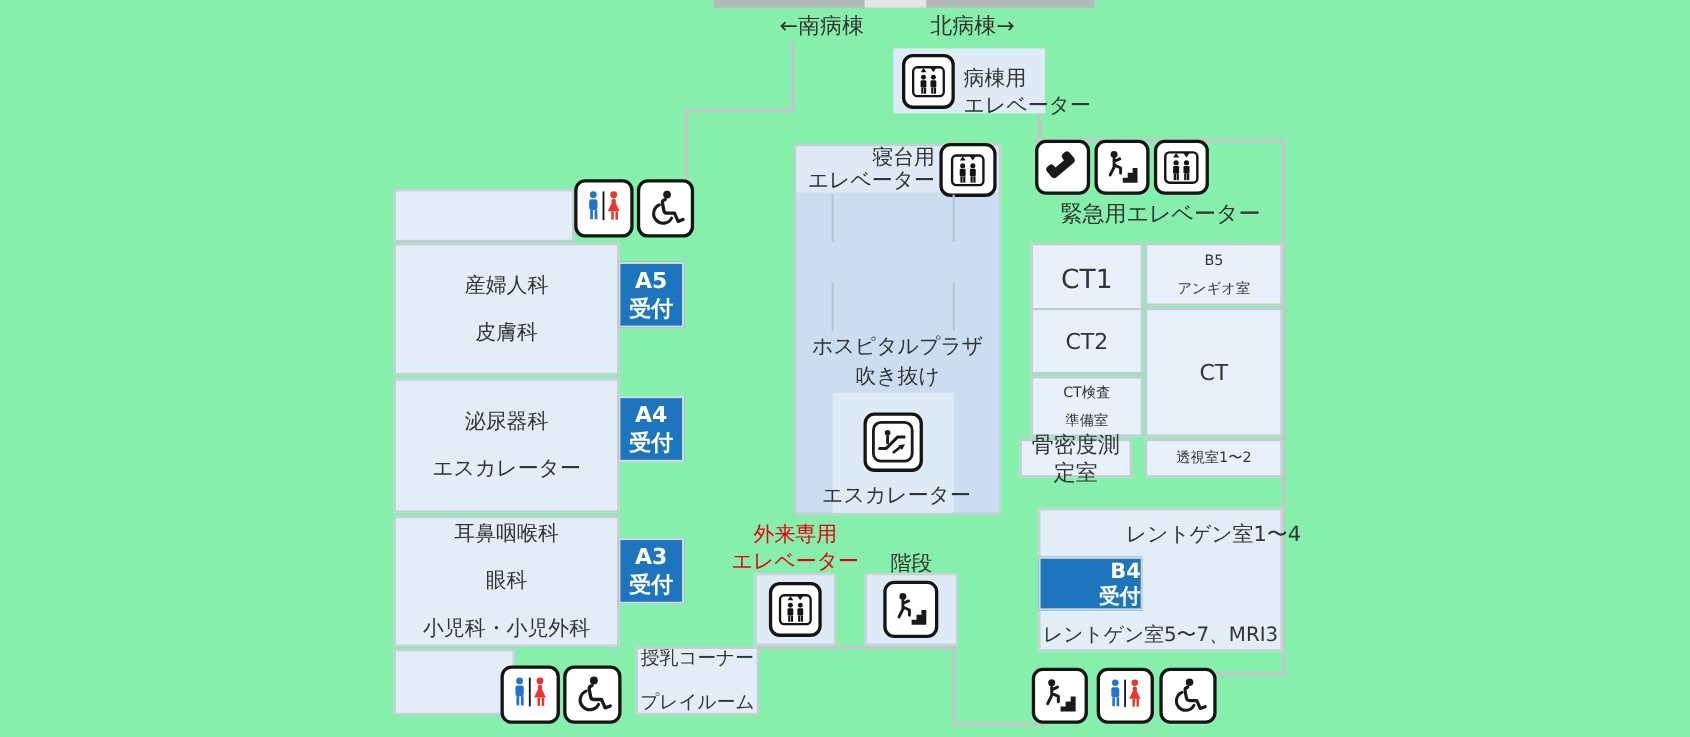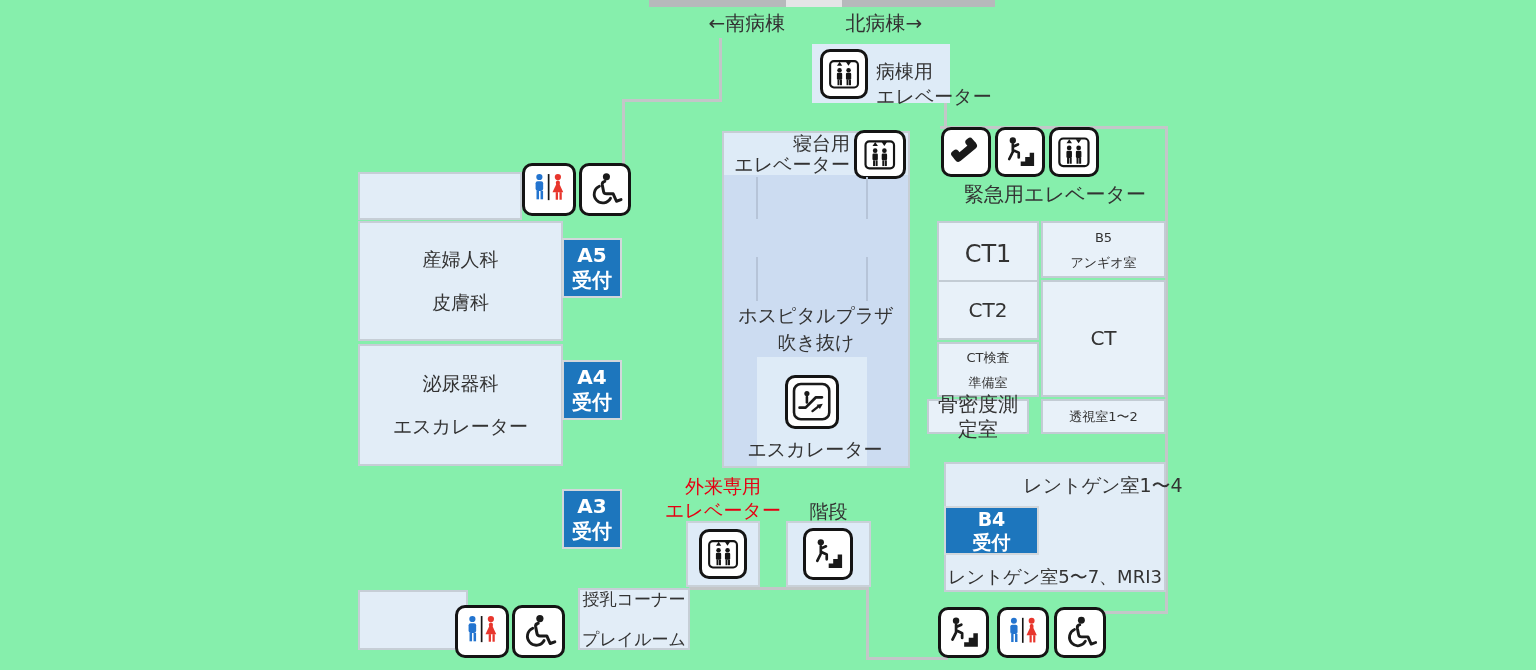--- a/index.html
+++ b/index.html
@@ -67,20 +67,25 @@
 
   <div class="room" style="left:358px;top:172px;width:164px;height:48px;"></div>
   <div class="room" style="left:358px;top:221px;width:205px;height:120px;">
     <span>産婦人科</span>
     <span>皮膚科</span>
   </div>
   <div class="room" style="left:358px;top:344px;width:205px;height:122px;">
     <span>泌尿器科</span>
     <span>エスカレーター</span>
   </div>
+  <div class="room" style="left:358px;top:469px;width:205px;height:119px;">
+    <span>耳鼻咽喉科</span>
+    <span>眼科</span>
+    <span>小児科・小児外科</span>
+  </div>
   <div class="room" style="left:358px;top:590px;width:110px;height:60px;"></div>
 
   <div class="badge" style="left:562px;top:238px;width:60px;height:60px;">
     <span>A5</span>
     <span>受付</span>
   </div>
   <div class="badge" style="left:562px;top:360px;width:60px;height:60px;">
     <span>A4</span>
     <span>受付</span>
   </div>
@@ -266,21 +271,21 @@
   </div>
   <div class="cell" style="left:927px;top:399px;width:102px;height:35px;font-size:20px;">
     <span>骨密度測定室</span>
   </div>
   <div class="cell" style="left:1041px;top:399px;width:125px;height:35px;">
     <span>透視室1〜2</span>
   </div>
 
   <div class="room" style="left:944px;top:462px;width:222px;height:130px;"></div>
   <div class="lbl ctr" style="left:944px;top:472px;width:222px;height:28px;margin-left:48px;">レントゲン室1〜4</div>
-  <div class="badge" style="left:944px;top:506px;width:95px;height:49px;font-size:19px;line-height:23px;">
+  <div class="badge" style="left:944px;top:506px;width:95px;height:49px;font-size:19px;line-height:23px;align-items:flex-end;">
     <span>B4</span>
     <span>受付</span>
   </div>
   <div class="lbl ctr" style="left:944px;top:563px;width:222px;height:28px;font-size:18px;">レントゲン室5〜7、MRI3</div>
 
   <div class="icon-box" style="left:938px;top:607px;width:51px;height:51px;">
       <svg viewBox="0 0 48 48">
         <path d="M25,42 h17 v-17 h-5.6 v5.6 h-5.7 v5.7 h-5.7 z" fill="#1a1a1a"></path>
         <circle cx="15" cy="9.5" r="4" fill="#1a1a1a"></circle>
         <path d="M15,14.5 V24 M15,17.5 l6.5,-3 M15,21.5 l7.5,3.5 v6 M15,24 l-4.5,9" fill="none" stroke="#1a1a1a" stroke-width="3.4" stroke-linecap="round" stroke-linejoin="round"></path>

